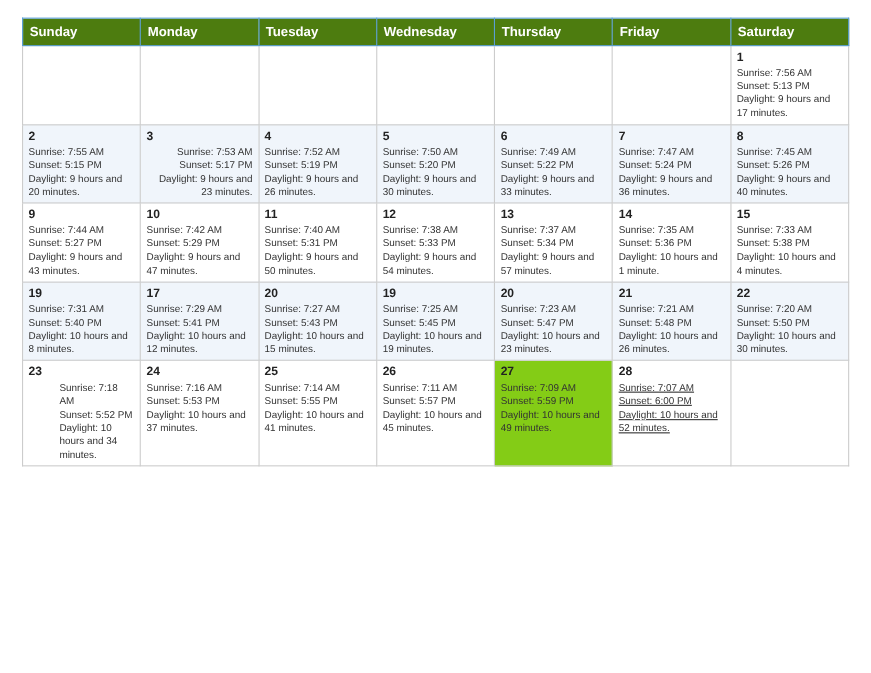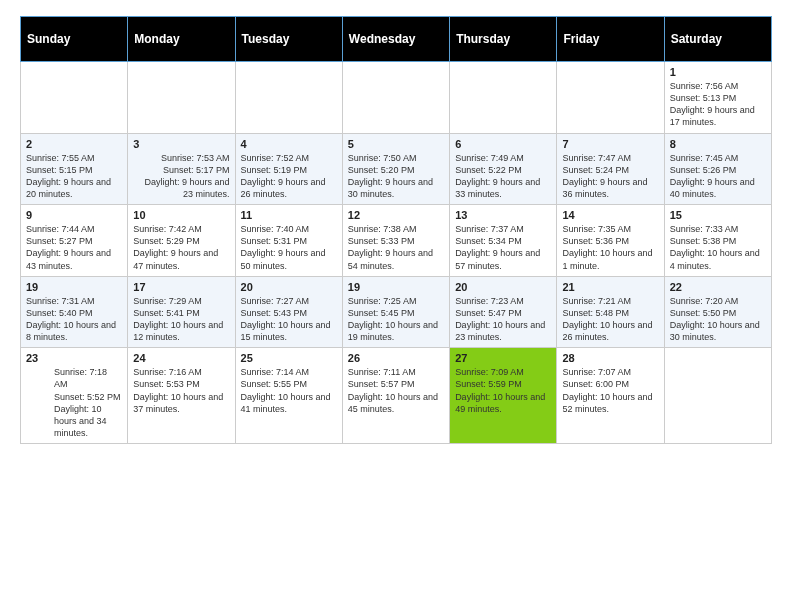--- a/index.html
+++ b/index.html
@@ -35,25 +35,25 @@
       font-size: 14px;
       color: #555;
       margin-top: 2px;
     }
     .calendar {
       width: 100%;
       border-collapse: collapse;
       border: 1px solid #ccc;
     }
     .calendar th {
-      background: #000000;
+      background: #4d7c0f;
       color: #fff;
       font-size: 12px;
       font-weight: bold;
-      padding: 15px 6px;
+      padding: 5px 6px;
       text-align: left;
       border: 1px solid #5a9fd4;
     }
     .calendar td {
       vertical-align: top;
       border: 1px solid #ccc;
       padding: 4px 5px;
       font-size: 9.5px;
       color: #333;
       width: 14.28%;
@@ -281,21 +281,21 @@
 Daylight: 10 hours and 45 minutes.</div>
           </td>
           <td style="background: #84cc16;">
             <span class="day-num">27</span>
             <div class="day-info" style="white-space: pre-line;">Sunrise: 7:09 AM
 Sunset: 5:59 PM
 Daylight: 10 hours and 49 minutes.</div>
           </td>
           <td style="background: rgb(255, 255, 255);">
             <span class="day-num">28</span>
-            <div class="day-info" style="white-space: pre-line;">Sunrise: 7:07 AM
+            <div class="day-info" style="white-space: pre-line; text-decoration: underline;">Sunrise: 7:07 AM
 Sunset: 6:00 PM
 Daylight: 10 hours and 52 minutes.</div>
           </td>
           <td class="empty-cell"></td>
         </tr>
       </tbody>
   </table>
 </div>
 
 </body></html>

